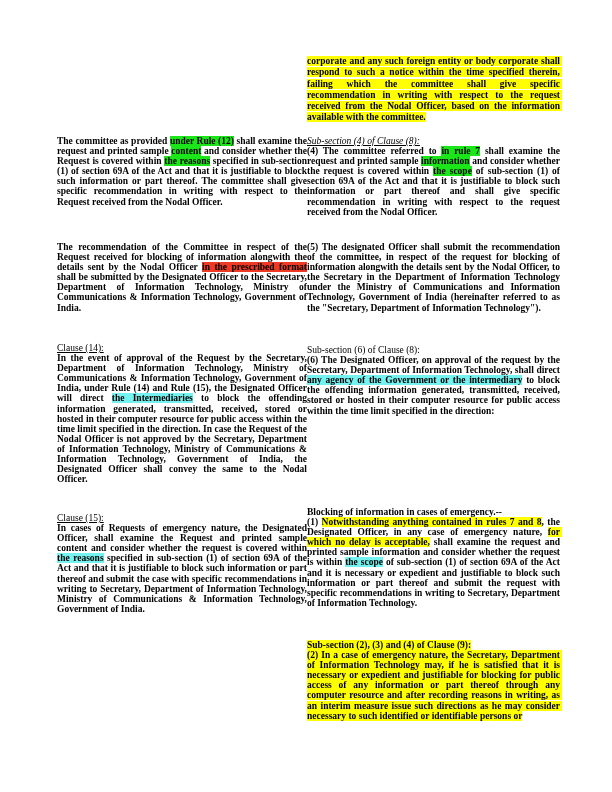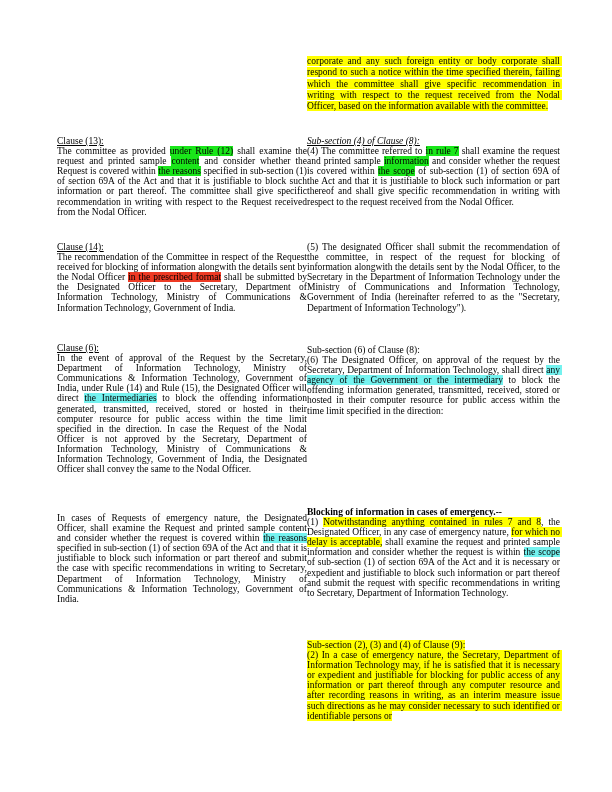--- a/index.html
+++ b/index.html
@@ -6,40 +6,39 @@
   .page{
     position:relative;width:612px;height:792px;background:#ffffff;
     font-family:"Liberation Serif",serif;color:#000000;overflow:hidden;
   }
   .column{position:absolute;top:0;height:100%;}
   .section{position:absolute;left:0;right:0;font-size:9.5px;line-height:10.1px;}
   .section.large{line-height:11.3px;}
   .heading{white-space:nowrap;}
   .lead{font-weight:bold;}
   .para{text-align:justify;}
-  .para span{white-space:pre-wrap;}
+  .para span{white-space:pre-wrap;font-weight:bold;}
 </style>
 </head>
 <body>
 
 <div class="page">
   <div class="column" style="left: 57px; width: 250px;">
       <div class="section" style="top: 136px;">
-        <div class="heading"><span style="text-decoration: underline;">Clause (13):</span></div>
         <div class="para"><span>The committee as provided </span><span style="background-color: rgb(26, 230, 26);">under Rule (12)</span><span> shall examine the request and printed sample </span><span style="background-color: rgb(26, 230, 26);">content</span><span> and consider whether the Request is covered within </span><span style="background-color: rgb(26, 230, 26);">the reasons</span><span> specified in sub-section (1) of section 69A of the Act and that it is justifiable to block such information or part thereof. The committee shall give specific recommendation in writing with respect to the Request received from the Nodal Officer.</span></div>
       </div>
       <div class="section" style="top: 242px;">
-        <div class="heading"><span style="text-decoration: underline;">Clause (14):</span></div>
         <div class="para"><span>The recommendation of the Committee in respect of the Request received for blocking of information alongwith the details sent by the Nodal Officer </span><span style="background-color: rgb(238, 58, 36);">in the prescribed format</span><span> shall be submitted by the Designated Officer to the Secretary, Department of Information Technology, Ministry of Communications &amp; Information Technology, Government of India.</span></div>
       </div>
       <div class="section" style="top: 343px;">
-        <div class="heading"><span style="text-decoration: underline;">Clause (6):</span></div>
+        <div class="heading"><span style="text-decoration: underline;">Clause (14):</span></div>
         <div class="para"><span>In the event of approval of the Request by the Secretary, Department of Information Technology, Ministry of Communications &amp; Information Technology, Government of India, under Rule (14) and Rule (15), the Designated Officer will direct </span><span style="background-color: rgb(116, 242, 239);">the Intermediaries</span><span> to block the offending information generated, transmitted, received, stored or hosted in their computer resource for public access within the time limit specified in the direction. In case the Request of the Nodal Officer is not approved by the Secretary, Department of Information Technology, Ministry of Communications &amp; Information Technology, Government of India, the Designated Officer shall convey the same to the Nodal Officer.</span></div>
       </div>
       <div class="section" style="top: 513px;">
+        <div class="heading"><span style="text-decoration: underline;">Clause (15):</span></div>
         <div class="para"><span>In cases of Requests of emergency nature, the Designated Officer, shall examine the Request and printed sample content and consider whether the request is covered within </span><span style="background-color: rgb(116, 242, 239);">the reasons</span><span> specified in sub-section (1) of section 69A of the Act and that it is justifiable to block such information or part thereof and submit the case with specific recommendations in writing to Secretary, Department of Information Technology, Ministry of Communications &amp; Information Technology, Government of India.</span></div>
       </div>
     </div>
   <div class="column" style="left: 307px; width: 253px;">
       <div class="section large" style="top: 56px;">
         <div class="para"><span style="background-color: rgb(255, 255, 0);">corporate and any such foreign entity or body corporate shall respond to such a notice within the time specified therein, failing which the committee shall give specific recommendation in writing with respect to the request received from the Nodal Officer, based on the information available with the committee.</span></div>
       </div>
       <div class="section" style="top: 136px;">
         <div class="heading"><span style="text-decoration: underline; font-style: italic;">Sub-section (4) of Clause (8):</span></div>
         <div class="para"><span>(4) The committee referred to </span><span style="background-color: rgb(26, 230, 26);">in rule 7</span><span> shall examine the request and printed sample </span><span style="background-color: rgb(26, 230, 26);">information</span><span> and consider whether the request is covered within </span><span style="background-color: rgb(26, 230, 26);">the scope</span><span> of sub-section (1) of section 69A of the Act and that it is justifiable to block such information or part thereof and shall give specific recommendation in writing with respect to the request received from the Nodal Officer.</span></div>
@@ -49,17 +48,17 @@
       </div>
       <div class="section" style="top: 345px;">
         <div class="heading"><span style="">Sub-section (6) of Clause (8):</span></div>
         <div class="para"><span>(6) The Designated Officer, on approval of the request by the Secretary, Department of Information Technology, shall direct </span><span style="background-color: rgb(116, 242, 239);">any agency of the Government or the intermediary</span><span> to block the offending information generated, transmitted, received, stored or hosted in their computer resource for public access within the time limit specified in the direction:</span></div>
       </div>
       <div class="section" style="top: 507px;">
         <div class="lead">Blocking of information in cases of emergency.--</div>
         <div class="para"><span>(1) </span><span style="background-color: rgb(255, 255, 0);">Notwithstanding anything contained in rules 7 and 8</span><span>, the Designated Officer, in any case of emergency nature, </span><span style="background-color: rgb(255, 255, 0);">for which no delay is acceptable,</span><span> shall examine the request and printed sample information and consider whether the request is within </span><span style="background-color: rgb(116, 242, 239);">the scope</span><span> of sub-section (1) of section 69A of the Act and it is necessary or expedient and justifiable to block such information or part thereof and submit the request with specific recommendations in writing to Secretary, Department of Information Technology.</span></div>
       </div>
       <div class="section" style="top: 640px;">
-        <div class="heading"><span style="font-weight: normal; background-color: rgb(255, 255, 0);">Sub-section (2), (3) and (4)  of Clause (9):</span></div>
+        <div class="heading"><span style="font-weight: bold; background-color: rgb(255, 255, 0);">Sub-section (2), (3) and (4)  of Clause (9):</span></div>
         <div class="para"><span style="background-color: rgb(255, 255, 0);">(2) In a case of emergency nature, the Secretary, Department of Information Technology may, if he is satisfied that it is necessary or expedient and justifiable for blocking for public access of any information or part thereof through any computer resource and after recording reasons in writing, as an interim measure issue such directions as he may consider necessary to such identified or identifiable persons or</span></div>
       </div>
     </div>
 </div>
 
 </body></html>

